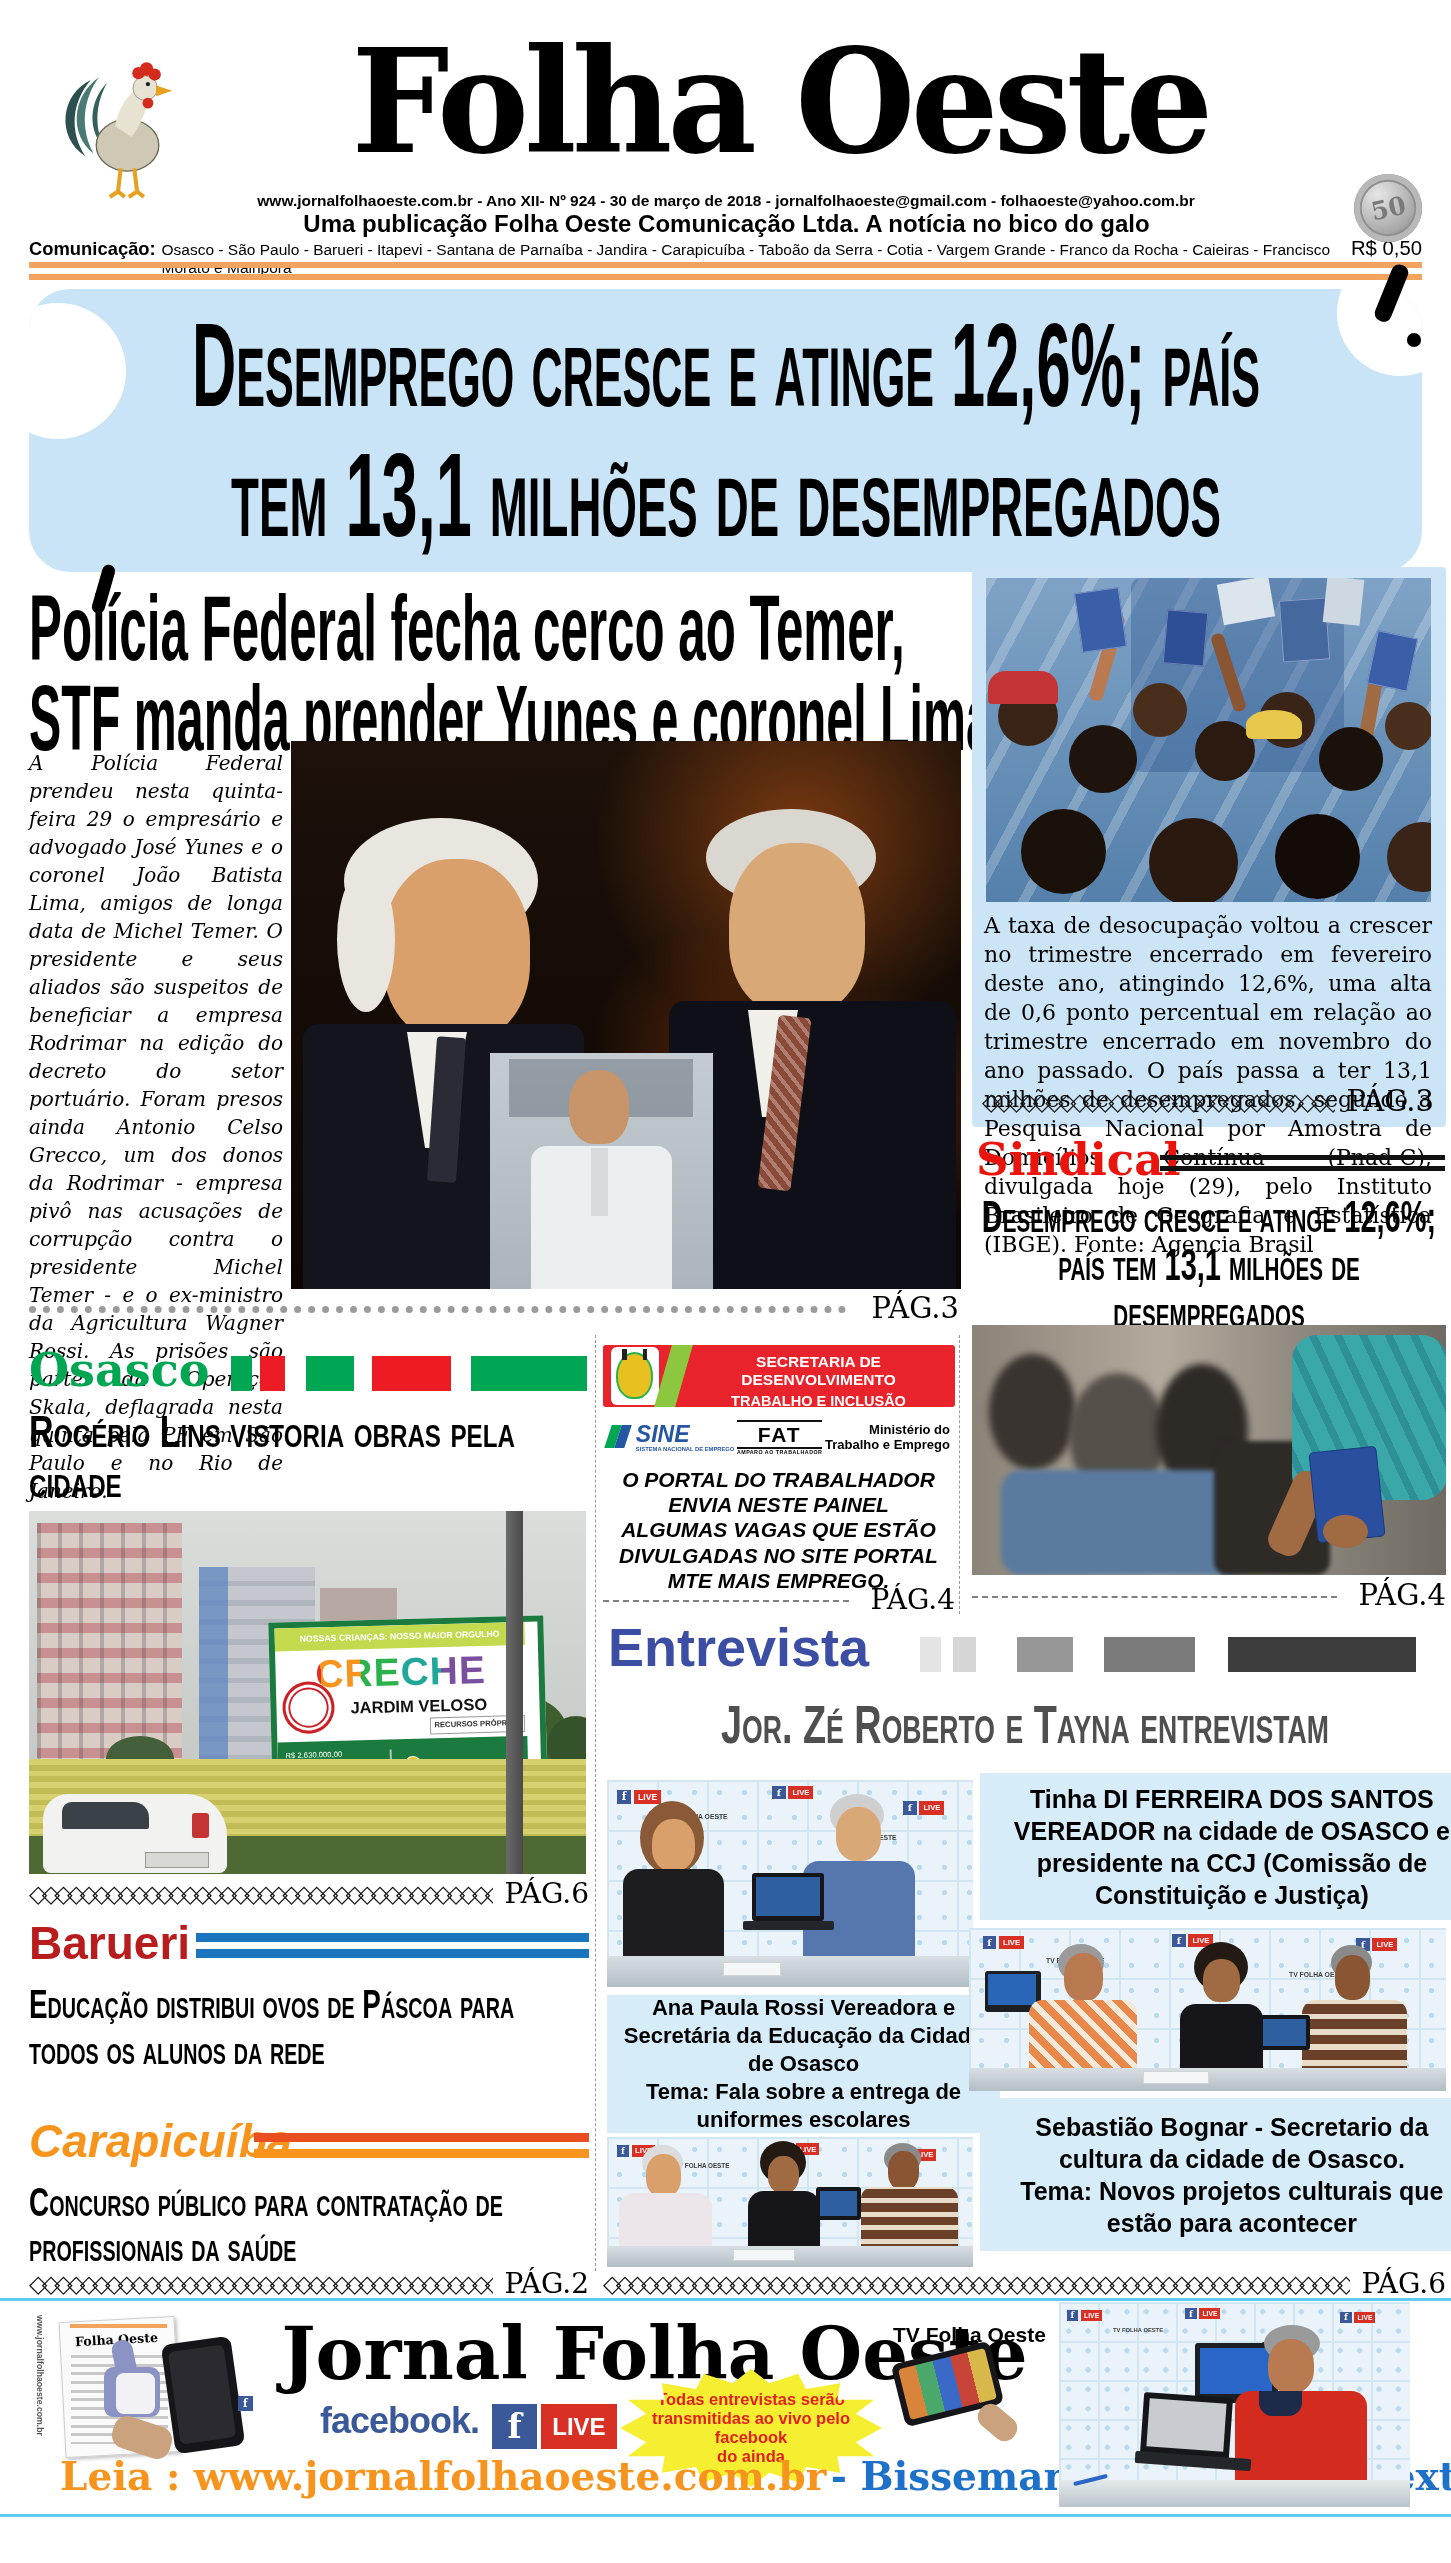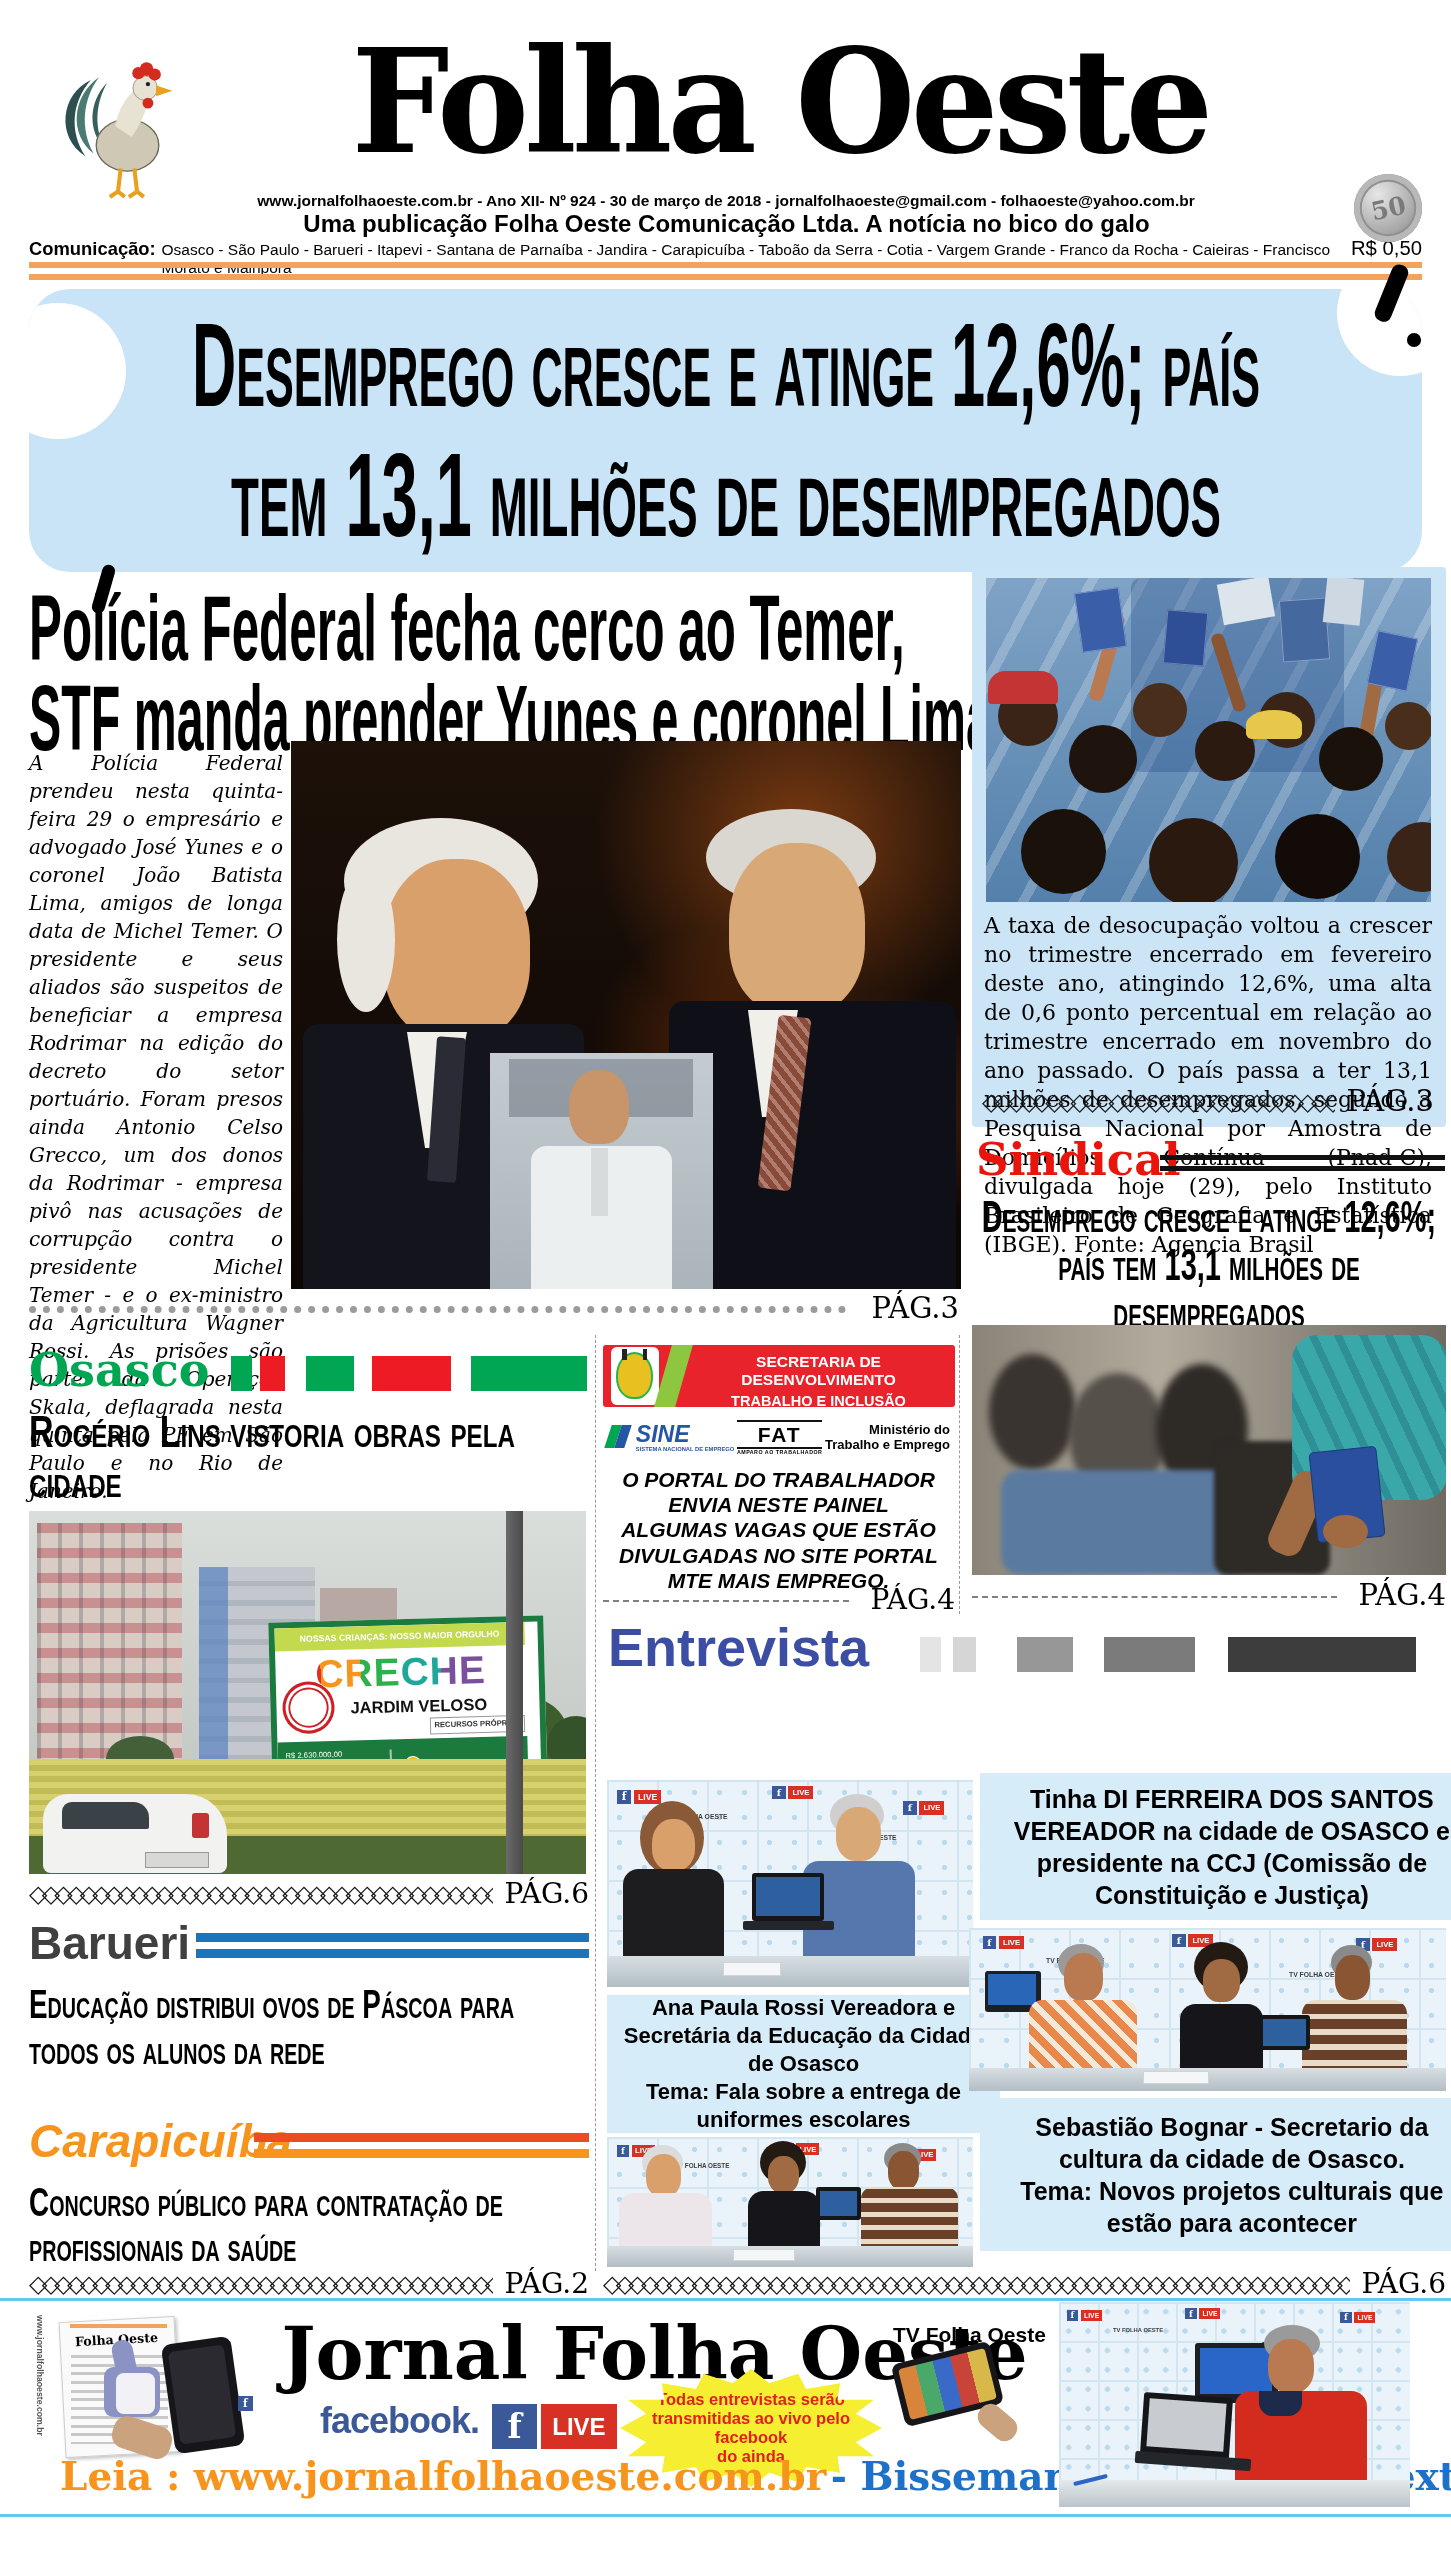--- a/index.html
+++ b/index.html
@@ -236,20 +236,23 @@
     <div class="ds"></div>
     <span class="pg" style="font-size:28px">PÁG.4</span>
   </div>
 
   <div class="abs" style="left:608px;top:1616px;font-size:54px;font-weight:600;color:#3b4ea3">Entrevista</div>
   <div class="blk" style="left:920px;top:1637px;width:21px;height:35px;background:#e4e4e4"></div>
   <div class="blk" style="left:953px;top:1637px;width:23px;height:35px;background:#d6d6d6"></div>
   <div class="blk" style="left:1017px;top:1637px;width:56px;height:35px;background:#979797"></div>
   <div class="blk" style="left:1104px;top:1637px;width:91px;height:35px;background:#7b7b7b"></div>
   <div class="blk" style="left:1228px;top:1637px;width:188px;height:35px;background:#3d3d3d"></div>
+  <div class="abs" style="left:603px;top:1693px;width:843px;height:68px">
+    <div class="sqzC b scaps nw" style="top:0;font-size:54px;color:#4f4f4f;transform:translateX(-50%) scaleX(0.70)">Jor. Zé Roberto e Tayna entrevistam</div>
+  </div>
 
   <div class="studio" style="left:607px;top:1780px;width:366px;height:207px">
     <div class="wb" style="left:9.7px;top:9.7px">
       <span class="f" style="width:14.5px;height:14.5px;font-size:10.7px">f</span>
       <span class="lv" style="height:14.5px;padding:0 3.9px;font-size:8.7px">LIVE</span>
     </div>
     <span class="tvt" style="left:62px;top:33px;font-size:6.8px">TV FOLHA OESTE</span>
     <div class="wb" style="left:165px;top:5.8px">
       <span class="f" style="width:13.6px;height:13.6px;font-size:9.7px">f</span>
       <span class="lv" style="height:13.6px;padding:0 3.9px;font-size:7.7px">LIVE</span>
@@ -408,21 +411,21 @@
     <div class="prop" style="left:33px;top:291px;width:87px;height:27px;background:#3a4248;border-radius:9.7px 15.5px 1.9px 1.9px"></div>
     <div class="prop" style="left:163px;top:302px;width:17.4px;height:25px;background:#c43434;border-radius:2.9px"></div>
     <div class="prop" style="left:116px;top:341px;width:62px;height:13.6px;background:#d8d8d4;border:1px solid #999"></div>
   </div>
 
   <div class="refrow" style="left:29px;top:1879px;width:560px">
     <div class="dd"></div>
     <span class="pg">PÁG.6</span>
   </div>
 
-  <div class="abs b" style="left:29px;top:1916px;font-size:46px;color:#404040">Barueri</div>
+  <div class="abs b" style="left:29px;top:1916px;font-size:46px;color:#b91c1c">Barueri</div>
   <div class="blk" style="left:196px;top:1933px;width:393px;height:8.7px;background:#1b75bc"></div>
   <div class="blk" style="left:196px;top:1949px;width:393px;height:8.7px;background:#1b75bc"></div>
   <div class="abs" style="left:29px;top:1982px;width:560px;height:93px">
     <div class="sqzL b scaps" style="top:0;width:823px;font-size:41px;line-height:1.12;transform:scaleX(0.68)">Educação distribui ovos de Páscoa para todos os alunos da rede</div>
   </div>
 
   <div class="abs b i" style="left:29px;top:2114px;font-size:46px;color:#f7941d">Carapicuíba</div>
   <div class="blk" style="left:254px;top:2133px;width:335px;height:8.7px;background:#e84e1f"></div>
   <div class="blk" style="left:254px;top:2149px;width:335px;height:8.7px;background:#f7941d"></div>
   <div class="abs" style="left:29px;top:2180px;width:560px;height:89px">

